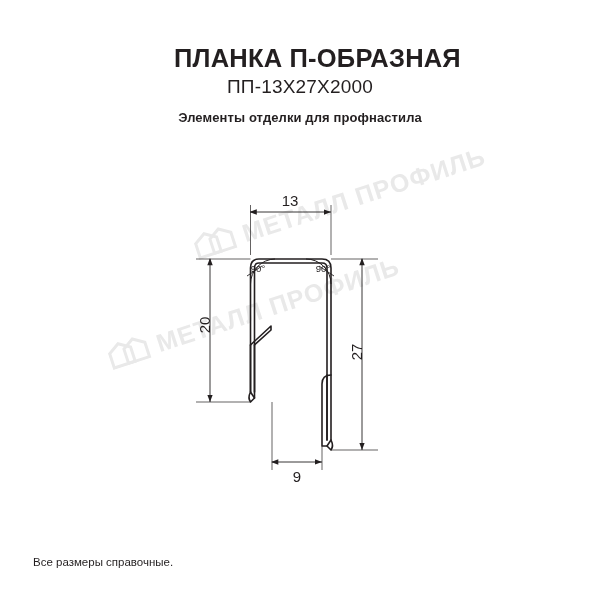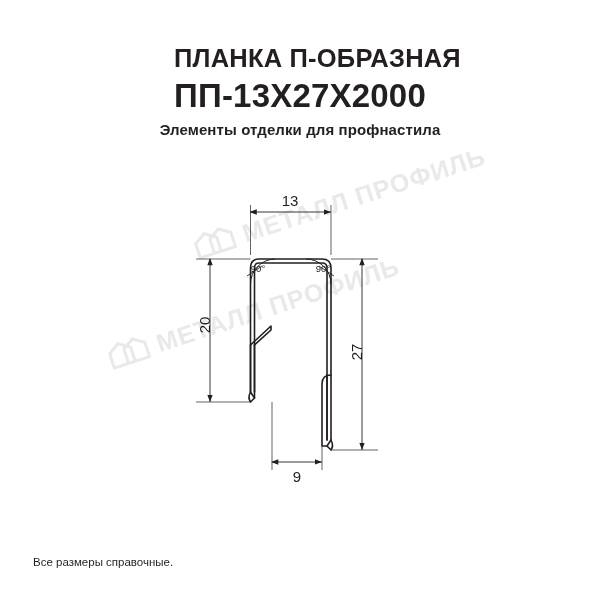--- a/index.html
+++ b/index.html
@@ -31,30 +31,30 @@
   }
   .title-main {
     font-size: 25.5px;
     font-weight: bold;
     letter-spacing: 0.2px;
     line-height: 1.28;
     margin: 0;
     padding-left: 35px;
   }
   .title-sub {
-    font-size: 33px;
-    font-weight: bold;
+    font-size: 19px;
+    font-weight: normal;
     letter-spacing: 0.2px;
     line-height: 1.28;
     margin: 0;
   }
   .title-caption {
-    font-size: 15px;
+    font-size: 13px;
     font-weight: bold;
-    margin-top: 4px;
+    margin-top: 11px;
     letter-spacing: 0.1px;
   }
 
   
   .watermark {
     position: absolute;
     color: #e9e9e9;
     font-weight: bold;
     font-size: 25px;
     white-space: nowrap;

